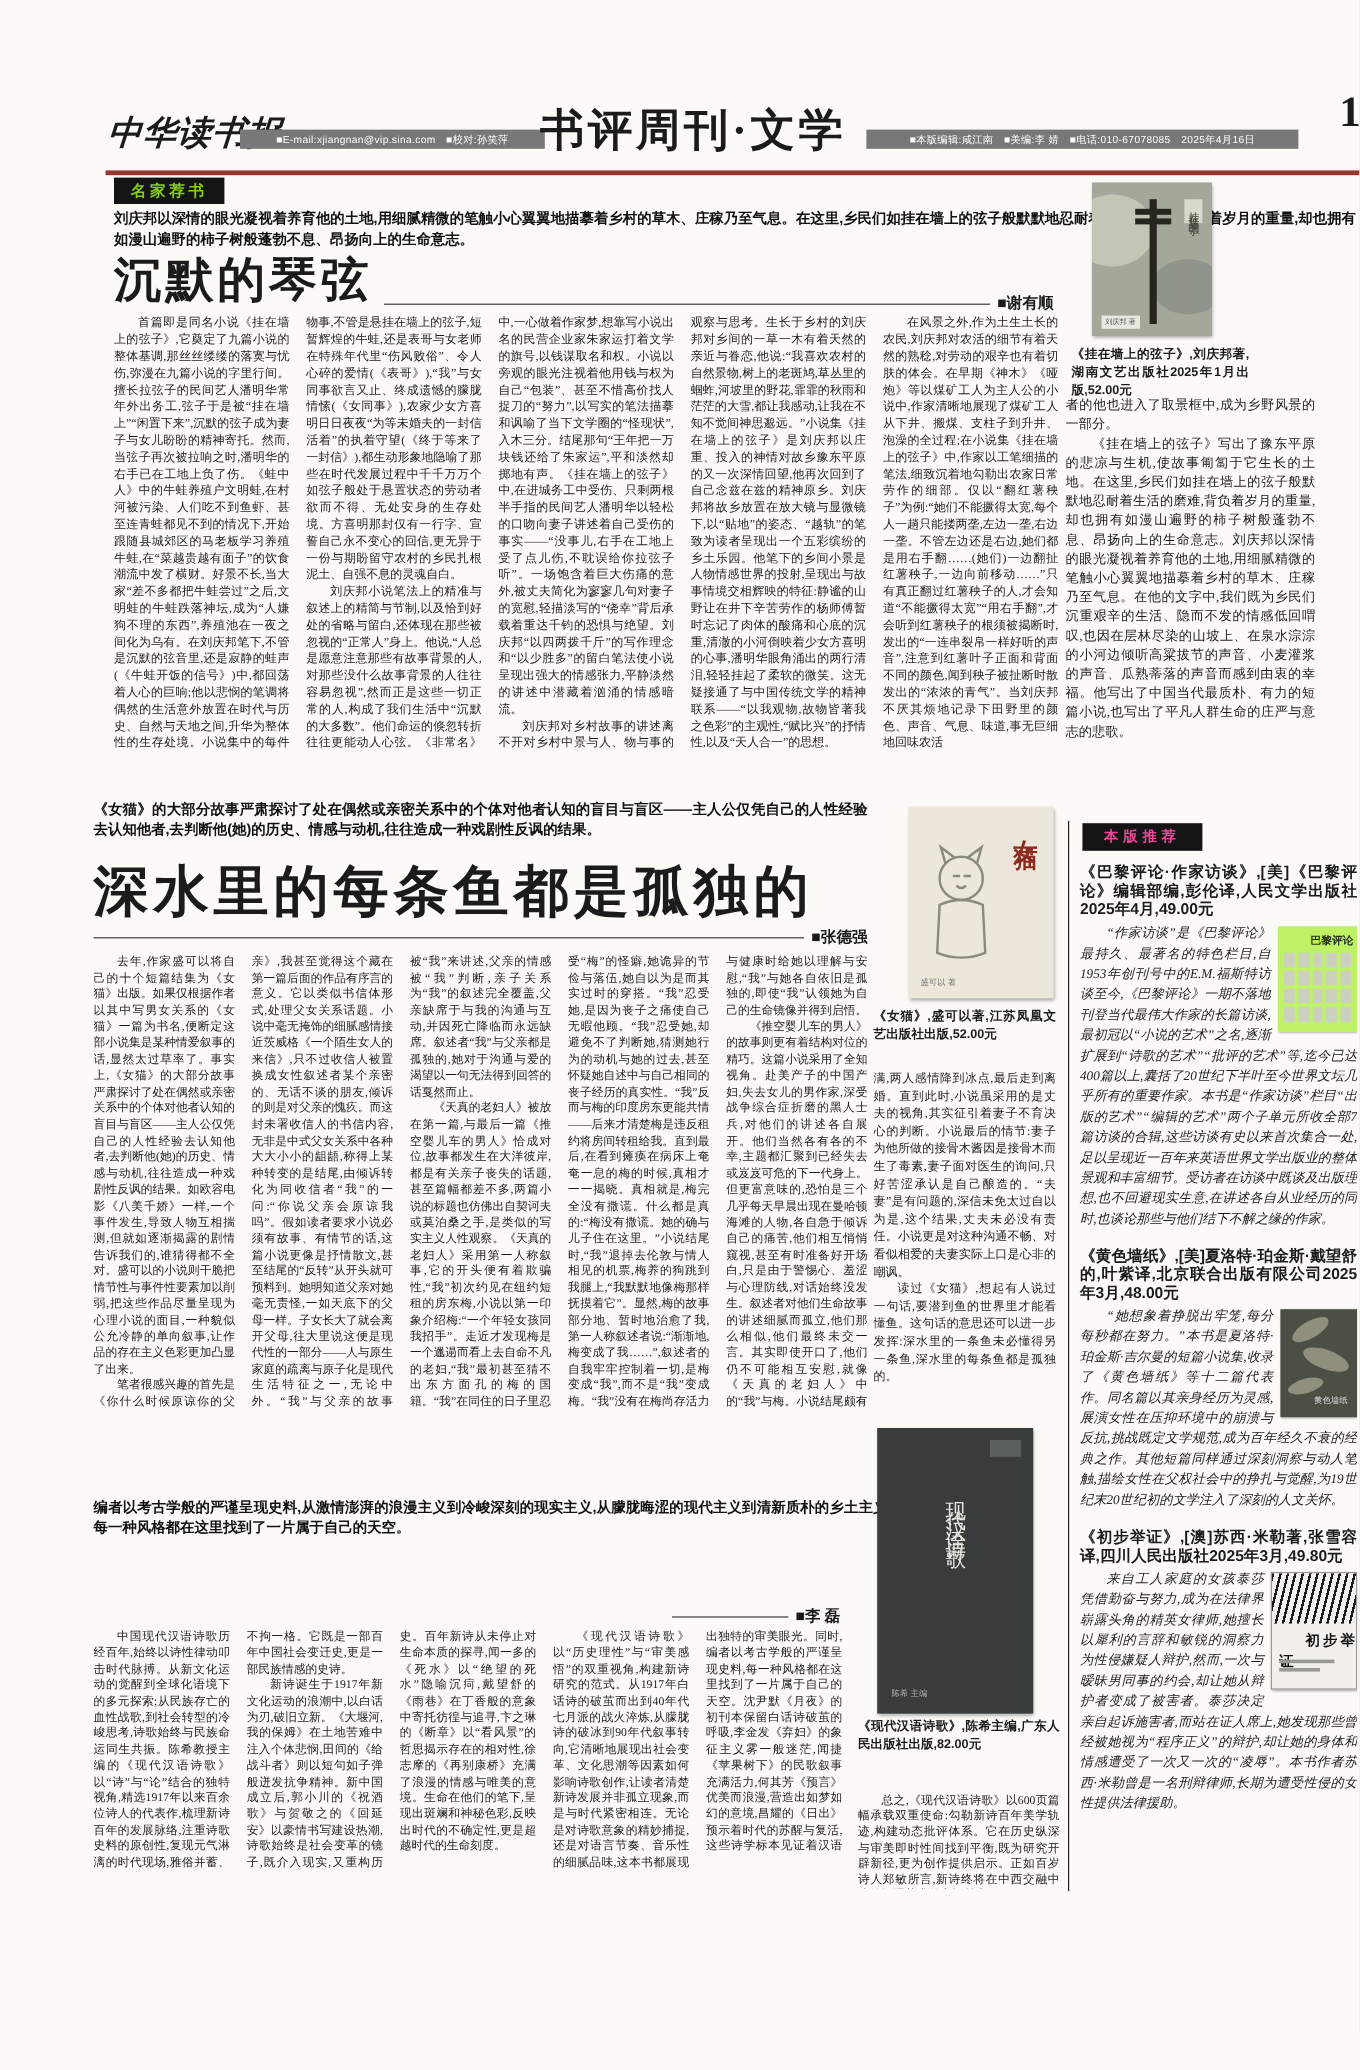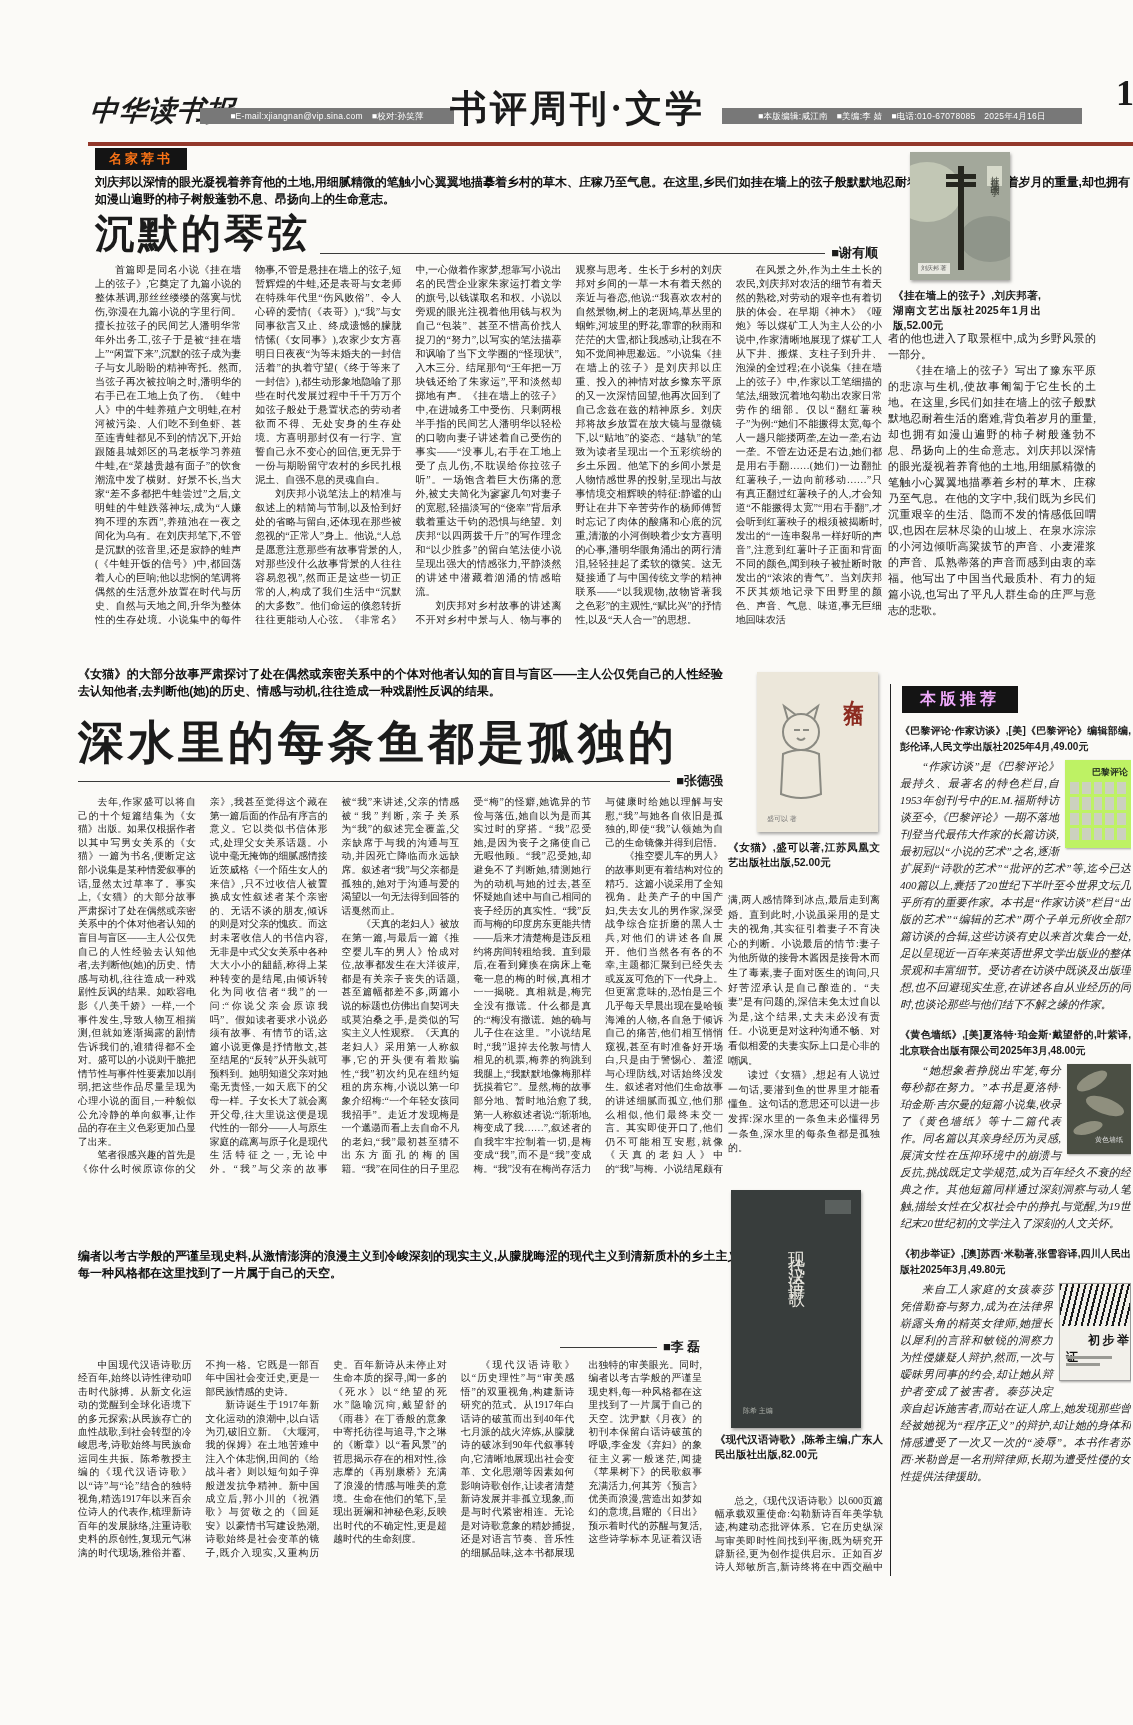--- a/index.html
+++ b/index.html
@@ -11,21 +11,21 @@
         letter-spacing:1px;transform:skewX(-4deg);}
   .graybar{position:absolute;top:26px;height:16px;background:#787878;color:#fff;
            font-family:"Liberation Sans",sans-serif;font-size:8.5px;line-height:16px;
            padding:0 8px;white-space:nowrap;letter-spacing:.3px;text-align:center;}
   #bar-left{left:112px;width:238px;}
   #bar-right{left:634px;width:344px;}
   .masthead{position:absolute;left:362px;top:2px;font-size:37px;font-weight:bold;letter-spacing:3px;}
   .pagenum{position:absolute;left:1028px;top:-10px;font-size:36px;font-weight:bold;}
   #rule-red{position:absolute;left:88px;top:142px;width:1045px;height:4px;background:#93382b;}
   
-  .label{position:absolute;background:#141414;color:#f97316;font-family:"Liberation Sans",sans-serif;
+  .label{position:absolute;background:#141414;color:#84cc16;font-family:"Liberation Sans",sans-serif;
          font-size:13px;font-weight:bold;padding:2px 14px;letter-spacing:3px;}
   .intro{position:absolute;font-family:"Liberation Sans",sans-serif;font-weight:bold;
          font-size:12px;line-height:17px;text-align:justify;color:#111;}
   .headline{font-weight:bold;letter-spacing:3px;white-space:nowrap;}
   .byline-row{position:absolute;display:flex;align-items:center;}
   .byline-rule{flex:1;height:1px;background:#3a3a3a;}
   .byline{font-size:13px;font-weight:bold;margin-left:6px;white-space:nowrap;}
   .body-cols{position:absolute;column-gap:14px;font-size:10px;line-height:14px;
              text-align:justify;overflow:hidden;}
   .body-cols p,.railtext p{margin:0;text-indent:2em;}
@@ -50,24 +50,24 @@
   #cover2 svg{position:absolute;left:4px;top:26px;}
   #cover2 .pub{position:absolute;left:10px;bottom:8px;font-size:7px;color:#777;}
   #cover3{left:731px;top:1190px;width:130px;height:238px;background:#383d3c;}
   #cover3 .vtitle{position:absolute;left:54px;top:48px;writing-mode:vertical-rl;font-size:17px;
                   color:#e9e7df;letter-spacing:8px;}
   #cover3 .corner{position:absolute;right:10px;top:10px;width:26px;height:14px;background:#5a605e;}
   #cover3 .pub{position:absolute;left:12px;bottom:12px;font-size:7px;color:#aeb2ab;}
   
   #sidebar{position:absolute;left:890px;top:684px;width:241px;height:892px;
            border-left:1px solid #222;padding-left:9px;box-sizing:border-box;overflow:hidden;}
-  #sidebar .shead{display:inline-block;background:#141414;color:#f0abfc;font-family:"Liberation Sans",sans-serif;
-           font-size:16px;font-weight:bold;padding:3px 18px;letter-spacing:4px;margin:2px 0 10px 2px;}
+  #sidebar .shead{display:inline-block;background:#141414;color:#ec4899;font-family:"Liberation Sans",sans-serif;
+           font-size:12px;font-weight:bold;padding:3px 18px;letter-spacing:4px;margin:2px 0 10px 2px;}
   .entry{margin-bottom:14px;}
-  .entry .ecap{font-family:"Liberation Sans",sans-serif;font-weight:bold;font-size:10px;
+  .entry .ecap{font-family:"Liberation Sans",sans-serif;font-weight:bold;font-size:13px;
                line-height:15.5px;text-align:justify;margin-bottom:4px;}
   .entry .ebody{font-size:11px;line-height:17px;font-style:italic;text-align:justify;text-indent:2em;}
   .thumb{float:right;margin:2px 0 4px 6px;box-shadow:1px 1px 2px rgba(0,0,0,.35);position:relative;overflow:hidden;}
   #thumb1{width:66px;height:88px;background:#bef264;}
   #thumb1 .t{position:absolute;left:5px;top:4px;font-size:9px;font-weight:bold;color:#24301f;font-style:normal;}
   #thumb1 .grid{position:absolute;left:5px;top:22px;width:56px;height:58px;display:grid;
                 grid-template-columns:repeat(5,1fr);grid-template-rows:repeat(4,1fr);gap:3px;}
   #thumb1 .grid i{background:#ccd1bf;}
   #thumb2{width:64px;height:90px;background:#4b4f44;}
   #thumb2 i{position:absolute;border-radius:50%;background:#c9c4ae;opacity:.55;}

